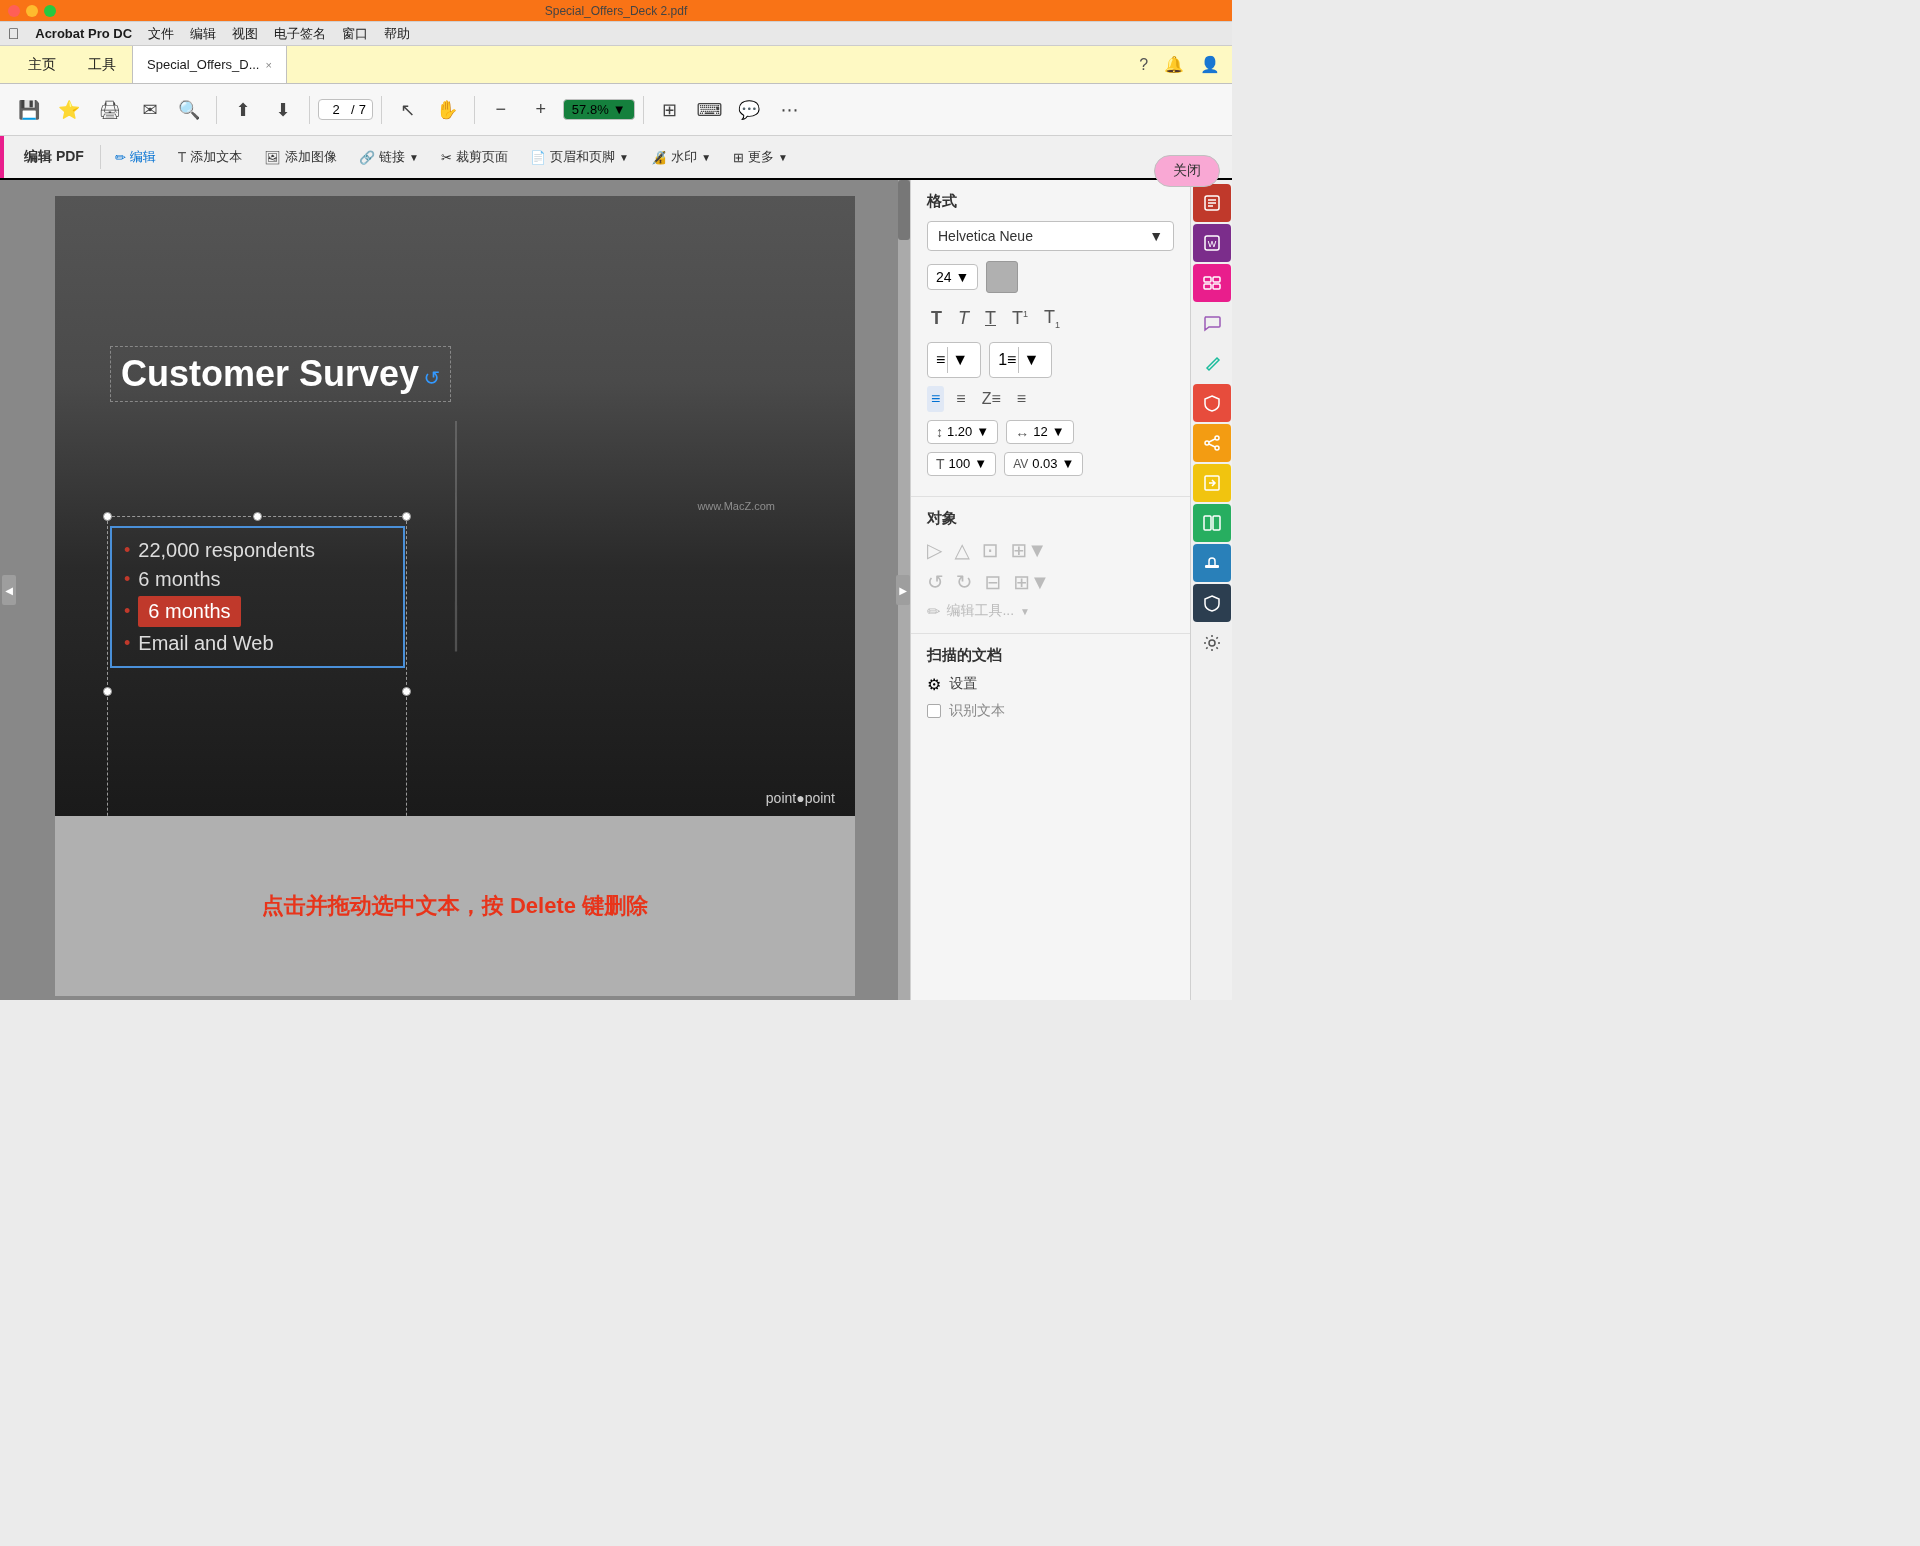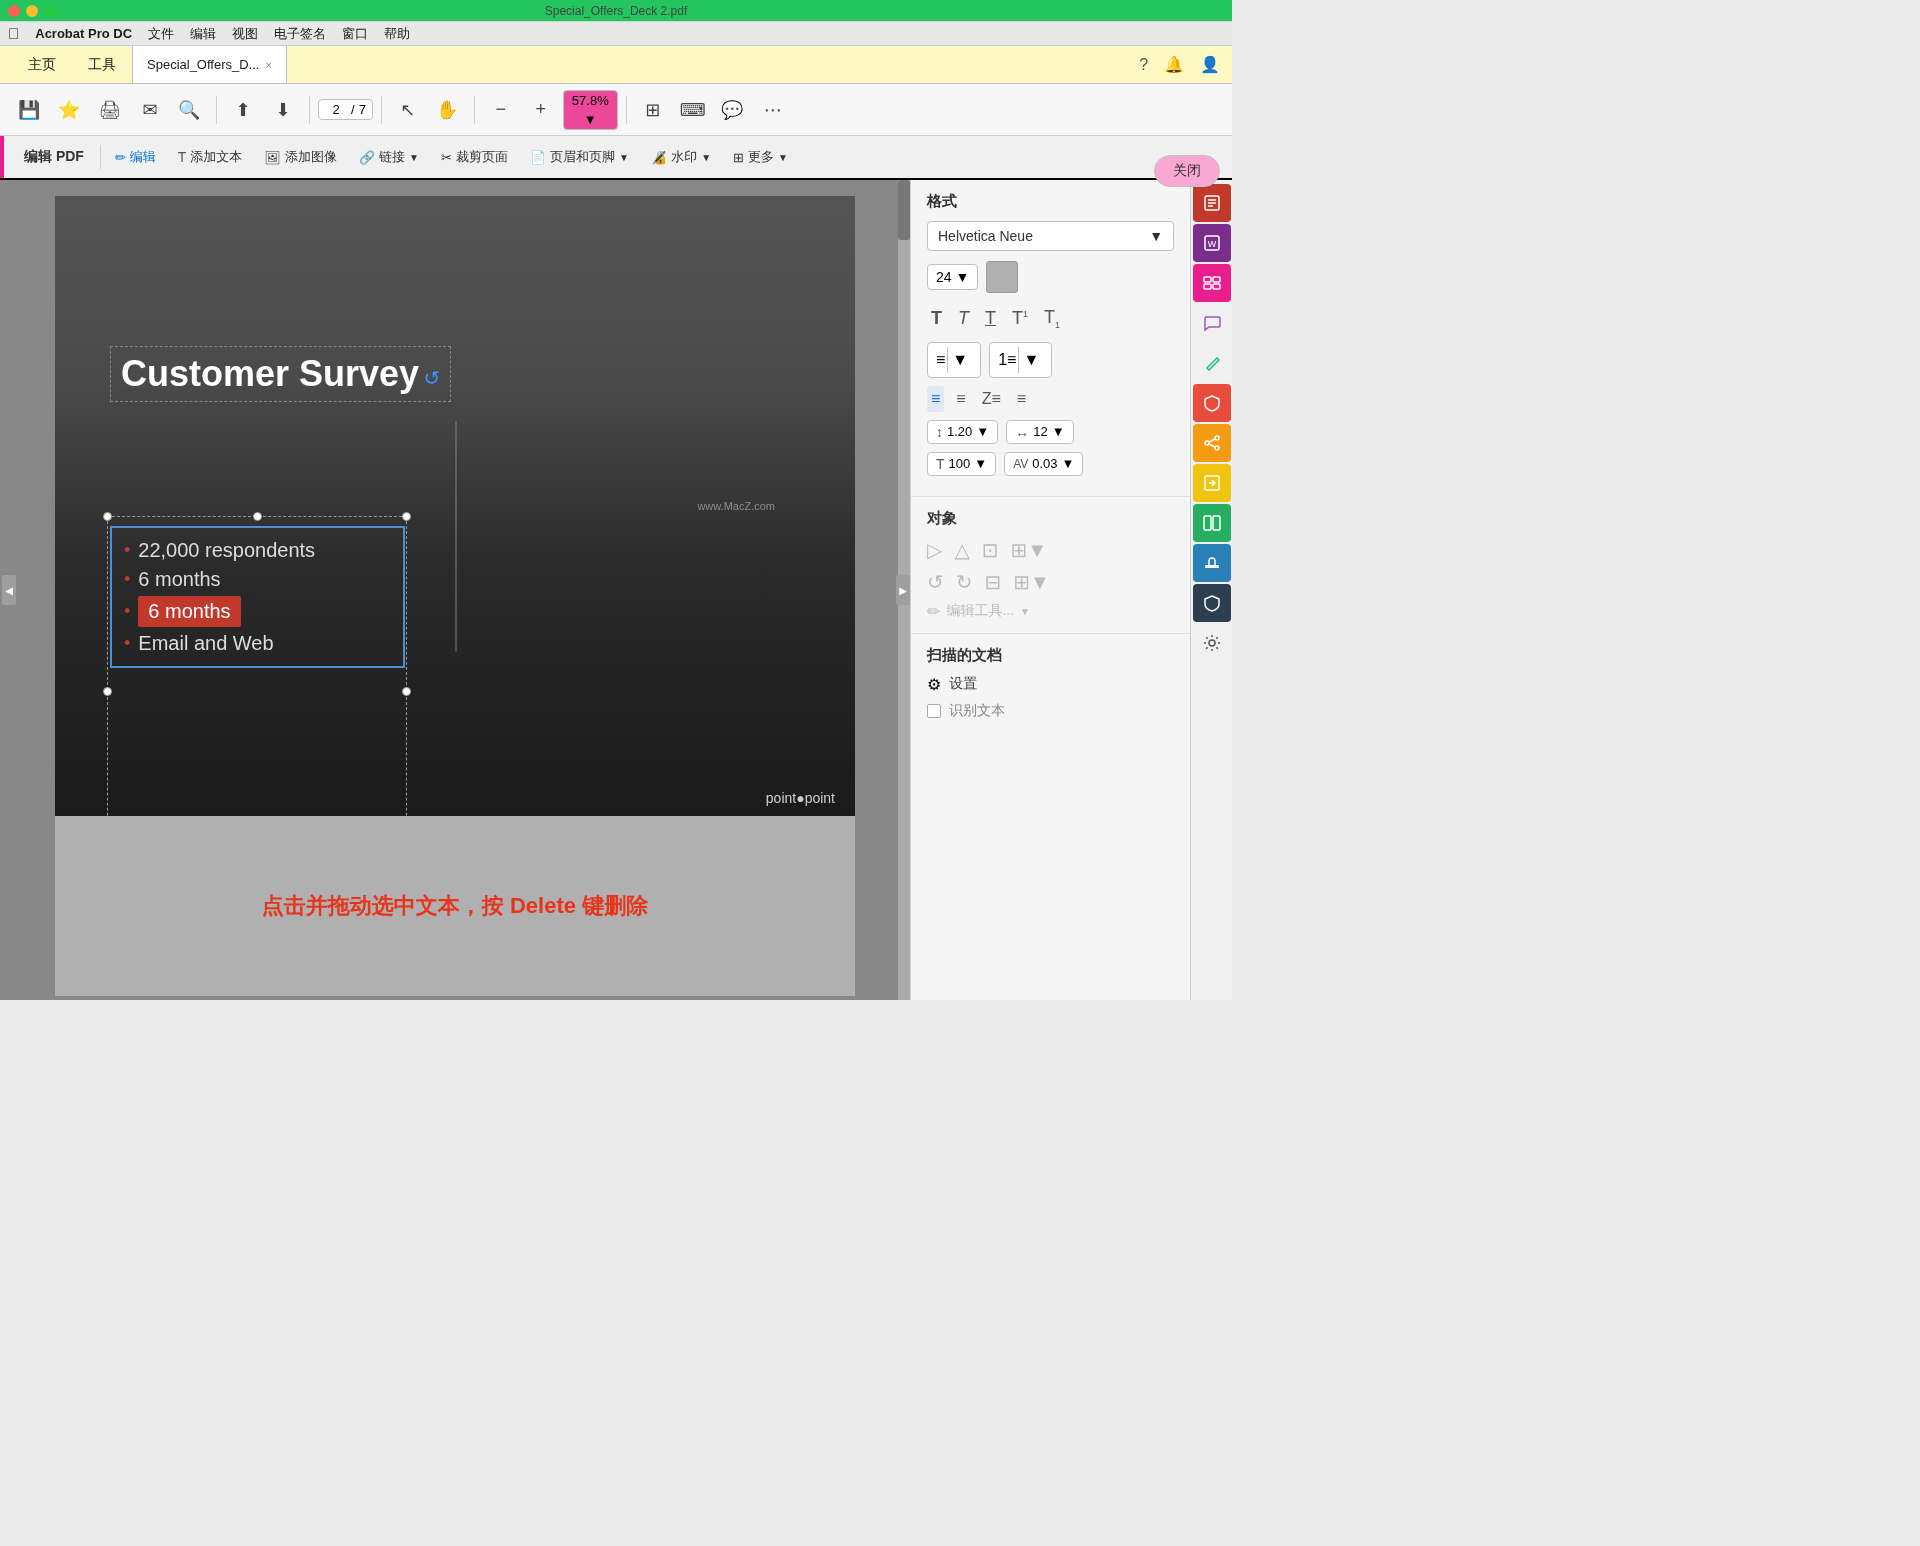--- a/index.html
+++ b/index.html
@@ -29,21 +29,21 @@
       border-left: 1px solid #c0c0c0; border-right: 1px solid #c0c0c0;
       font-size: 13px; color: #1a1a1a; cursor: pointer;
     }
     .tab-doc .close-x { font-size: 11px; color: #888; cursor: pointer; }
     .tabbar-right { margin-left: auto; display: flex; gap: 16px; align-items: center; }
     .tabbar-icon { font-size: 16px; color: #555; cursor: pointer; }
 
     
     .window-title-bar {
       display: flex; align-items: center; justify-content: center;
-      height: 22px; background: #22c55e; border-bottom: 1px solid #d0d0d0;
+      height: 22px; background: #f97316; border-bottom: 1px solid #d0d0d0;
       font-size: 12px; color: #444; position: relative;
     }
     .traffic-lights {
       position: absolute; left: 8px; display: flex; gap: 6px; align-items: center;
     }
     .tl { width: 12px; height: 12px; border-radius: 50%; }
     .tl-red { background: #ff5f57; }
     .tl-yellow { background: #febc2e; }
     .tl-green { background: #28c840; }
 
@@ -63,21 +63,21 @@
       display: flex; align-items: center; gap: 4px;
       border: 1px solid #c0c0c0; border-radius: 4px;
       background: #fff; padding: 2px 6px; font-size: 13px;
     }
     .page-input {
       width: 22px; text-align: center; border: none; outline: none; font-size: 13px;
     }
     .zoom-control {
       display: flex; align-items: center; gap: 4px;
       border: 1px solid #c0c0c0; border-radius: 4px;
-      background: #ec4899; padding: 2px 8px; font-size: 13px; cursor: pointer; flex-direction: column;
+      background: #15803d; padding: 2px 8px; font-size: 13px; cursor: pointer;
     }
 
     
     .edit-toolbar {
       display: flex; align-items: center; height: 44px;
       background: #f0f0f0; border-bottom: 2px solid #000000;
       padding: 0 12px; gap: 2px; position: relative;
     }
     .edit-toolbar::before {
       content: ''; position: absolute; left: 0; top: 0; bottom: 0;

